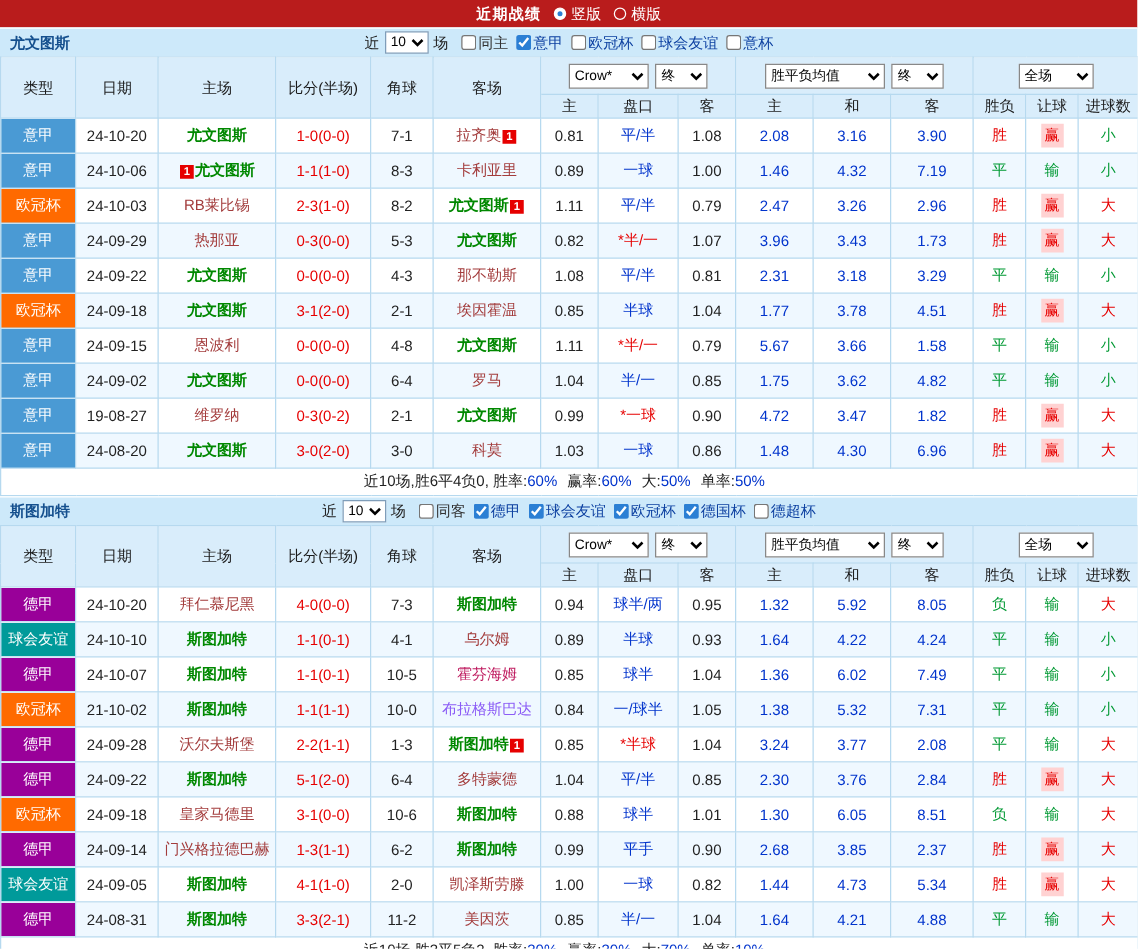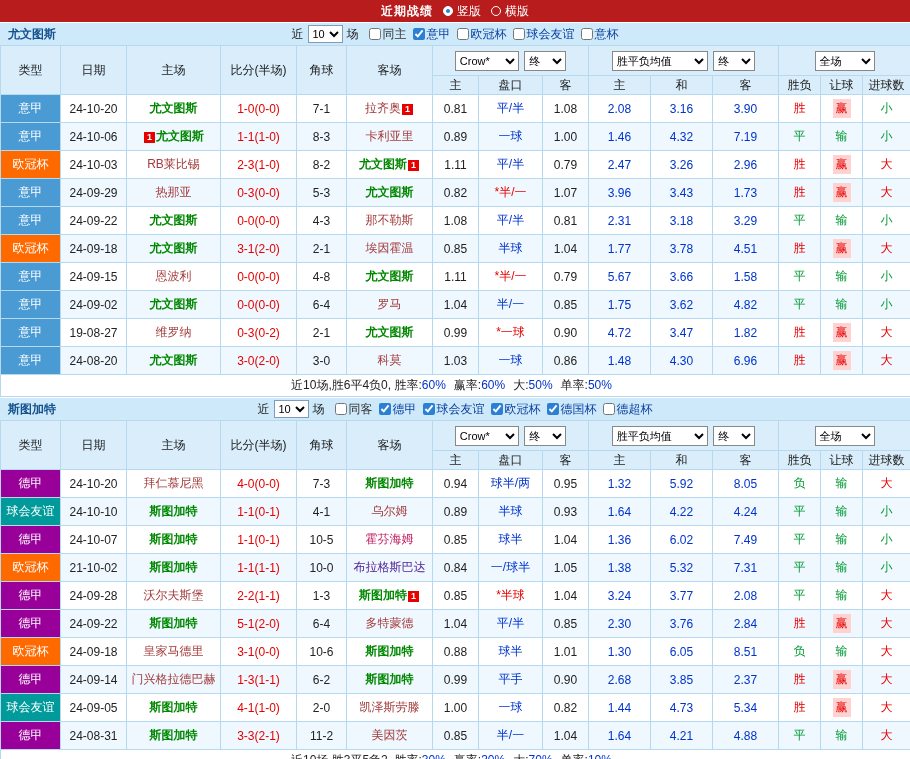--- a/index.html
+++ b/index.html
@@ -462,21 +462,21 @@
           <td style="color: rgb(0, 153, 51);">平</td>
           <td style="color: rgb(0, 153, 51);">输</td>
           <td style="color: rgb(0, 153, 51);">小</td>
         </tr>
         <tr>
           <td class="league" style="background: rgb(255, 106, 0);">欧冠杯</td>
           <td class="date">21-10-02</td>
           <td><span class="subject" style="color: rgb(0, 136, 0);">斯图加特</span></td>
           <td class="score">1-1(1-1)</td>
           <td>10-0</td>
-          <td><span class="opp" style="color: #4c1d95;">布拉格斯巴达</span></td>
+          <td><span class="opp" style="color: #8b5cf6;">布拉格斯巴达</span></td>
           <td>0.84</td>
           <td class="hcp">一/球半</td>
           <td>1.05</td>
           <td class="mean">1.38</td>
           <td class="mean">5.32</td>
           <td class="mean">7.31</td>
           <td style="color: rgb(0, 153, 51);">平</td>
           <td style="color: rgb(0, 153, 51);">输</td>
           <td style="color: rgb(0, 153, 51);">小</td>
         </tr>

